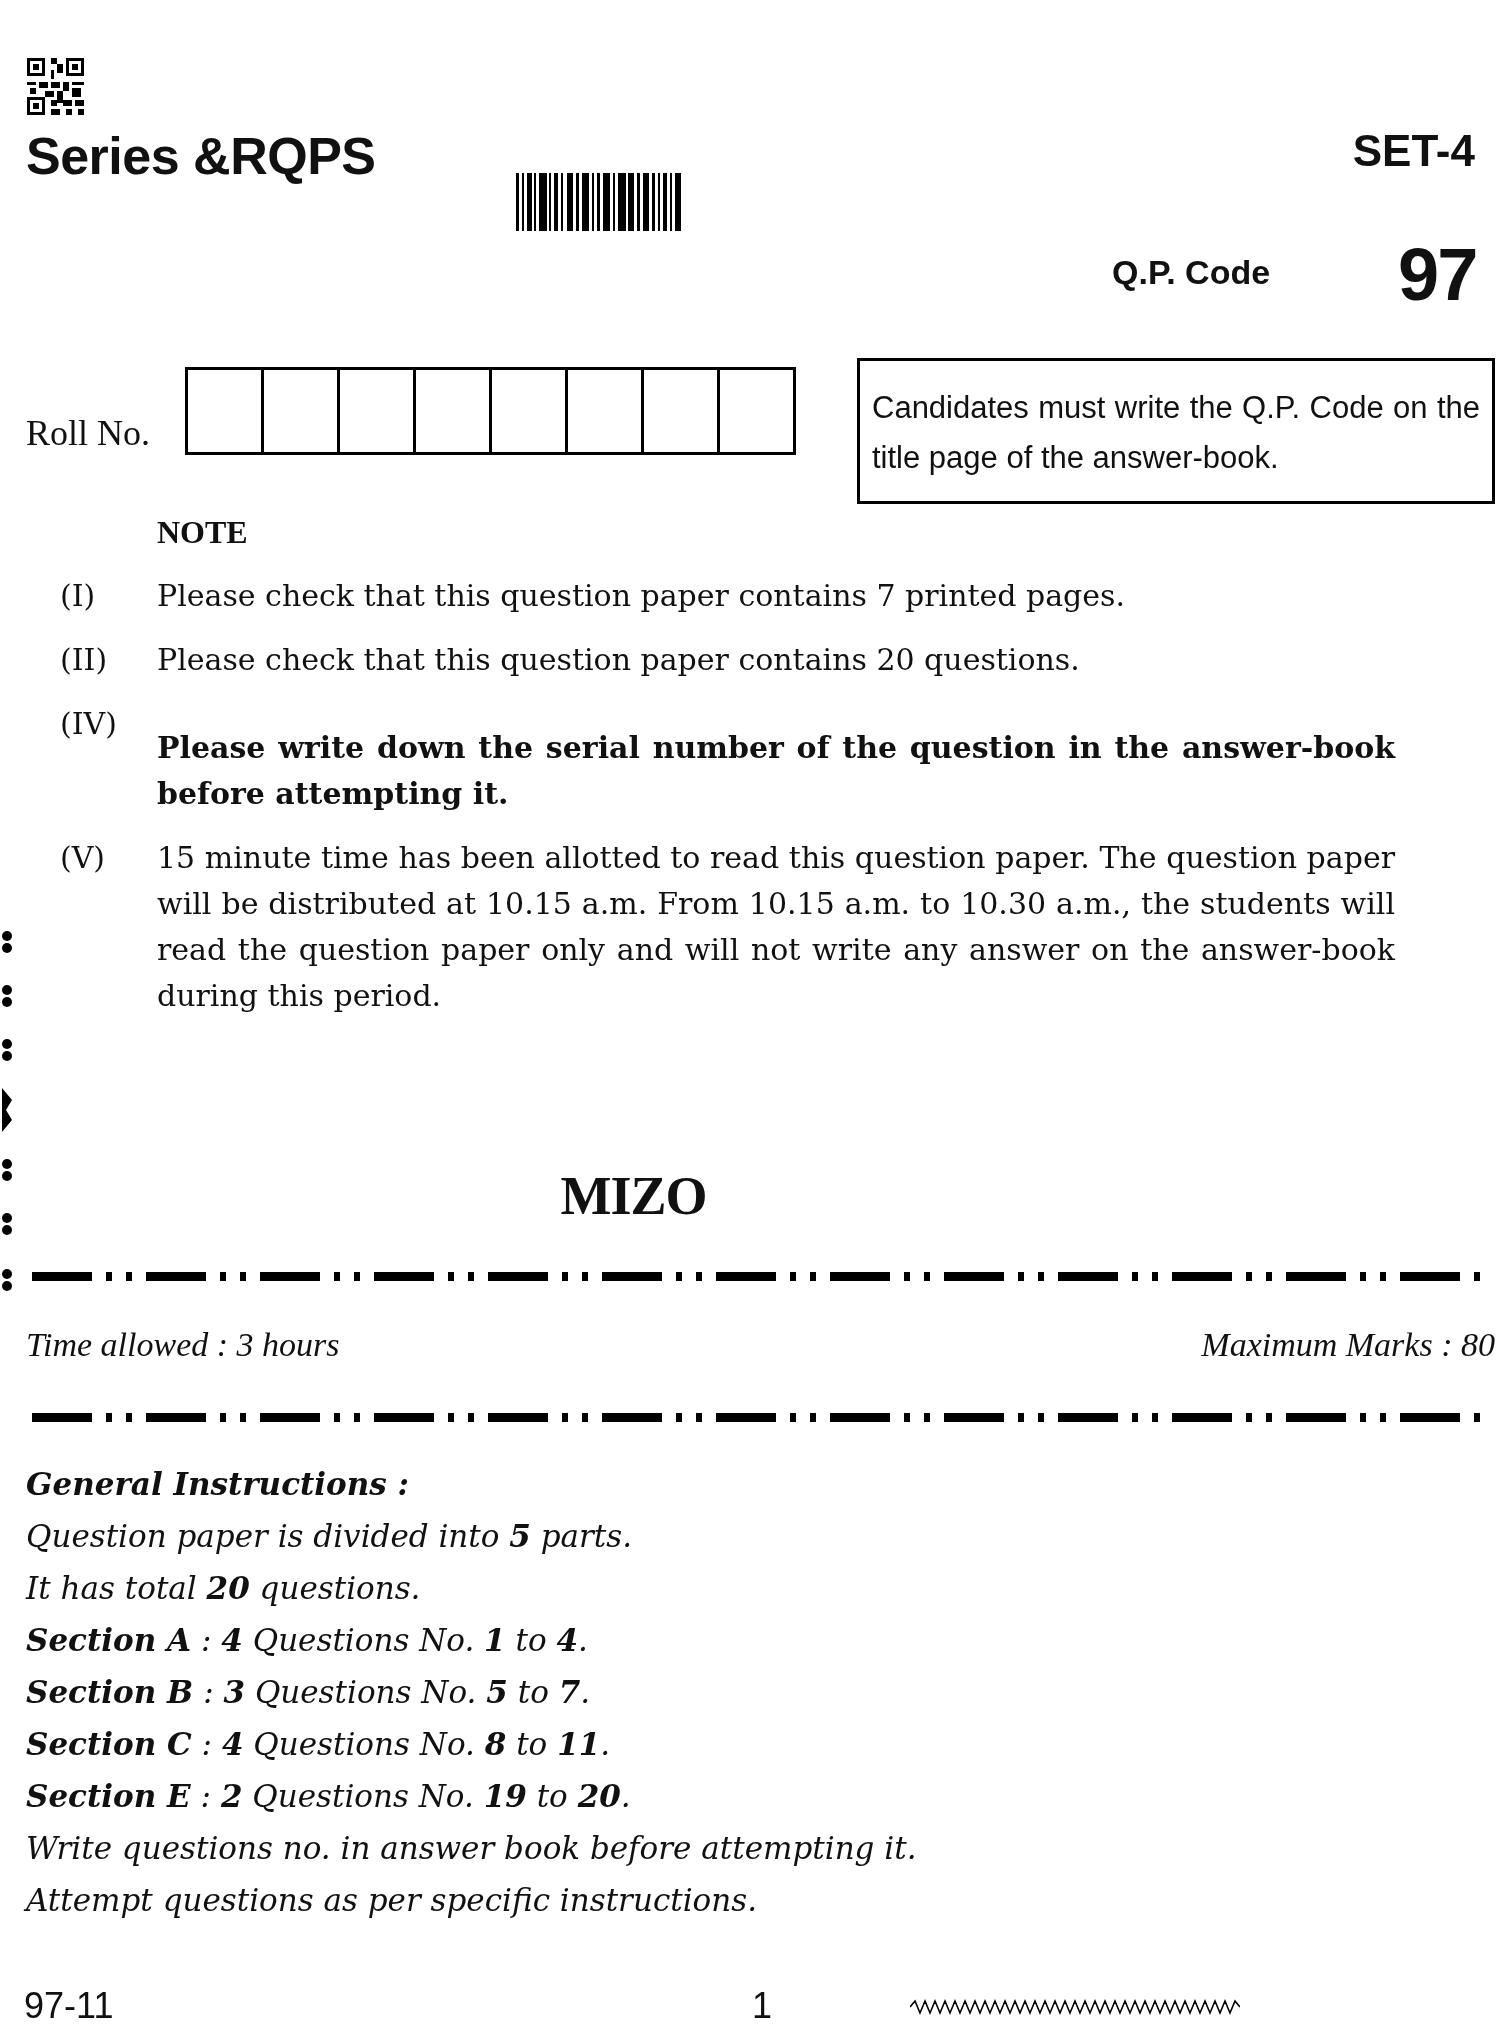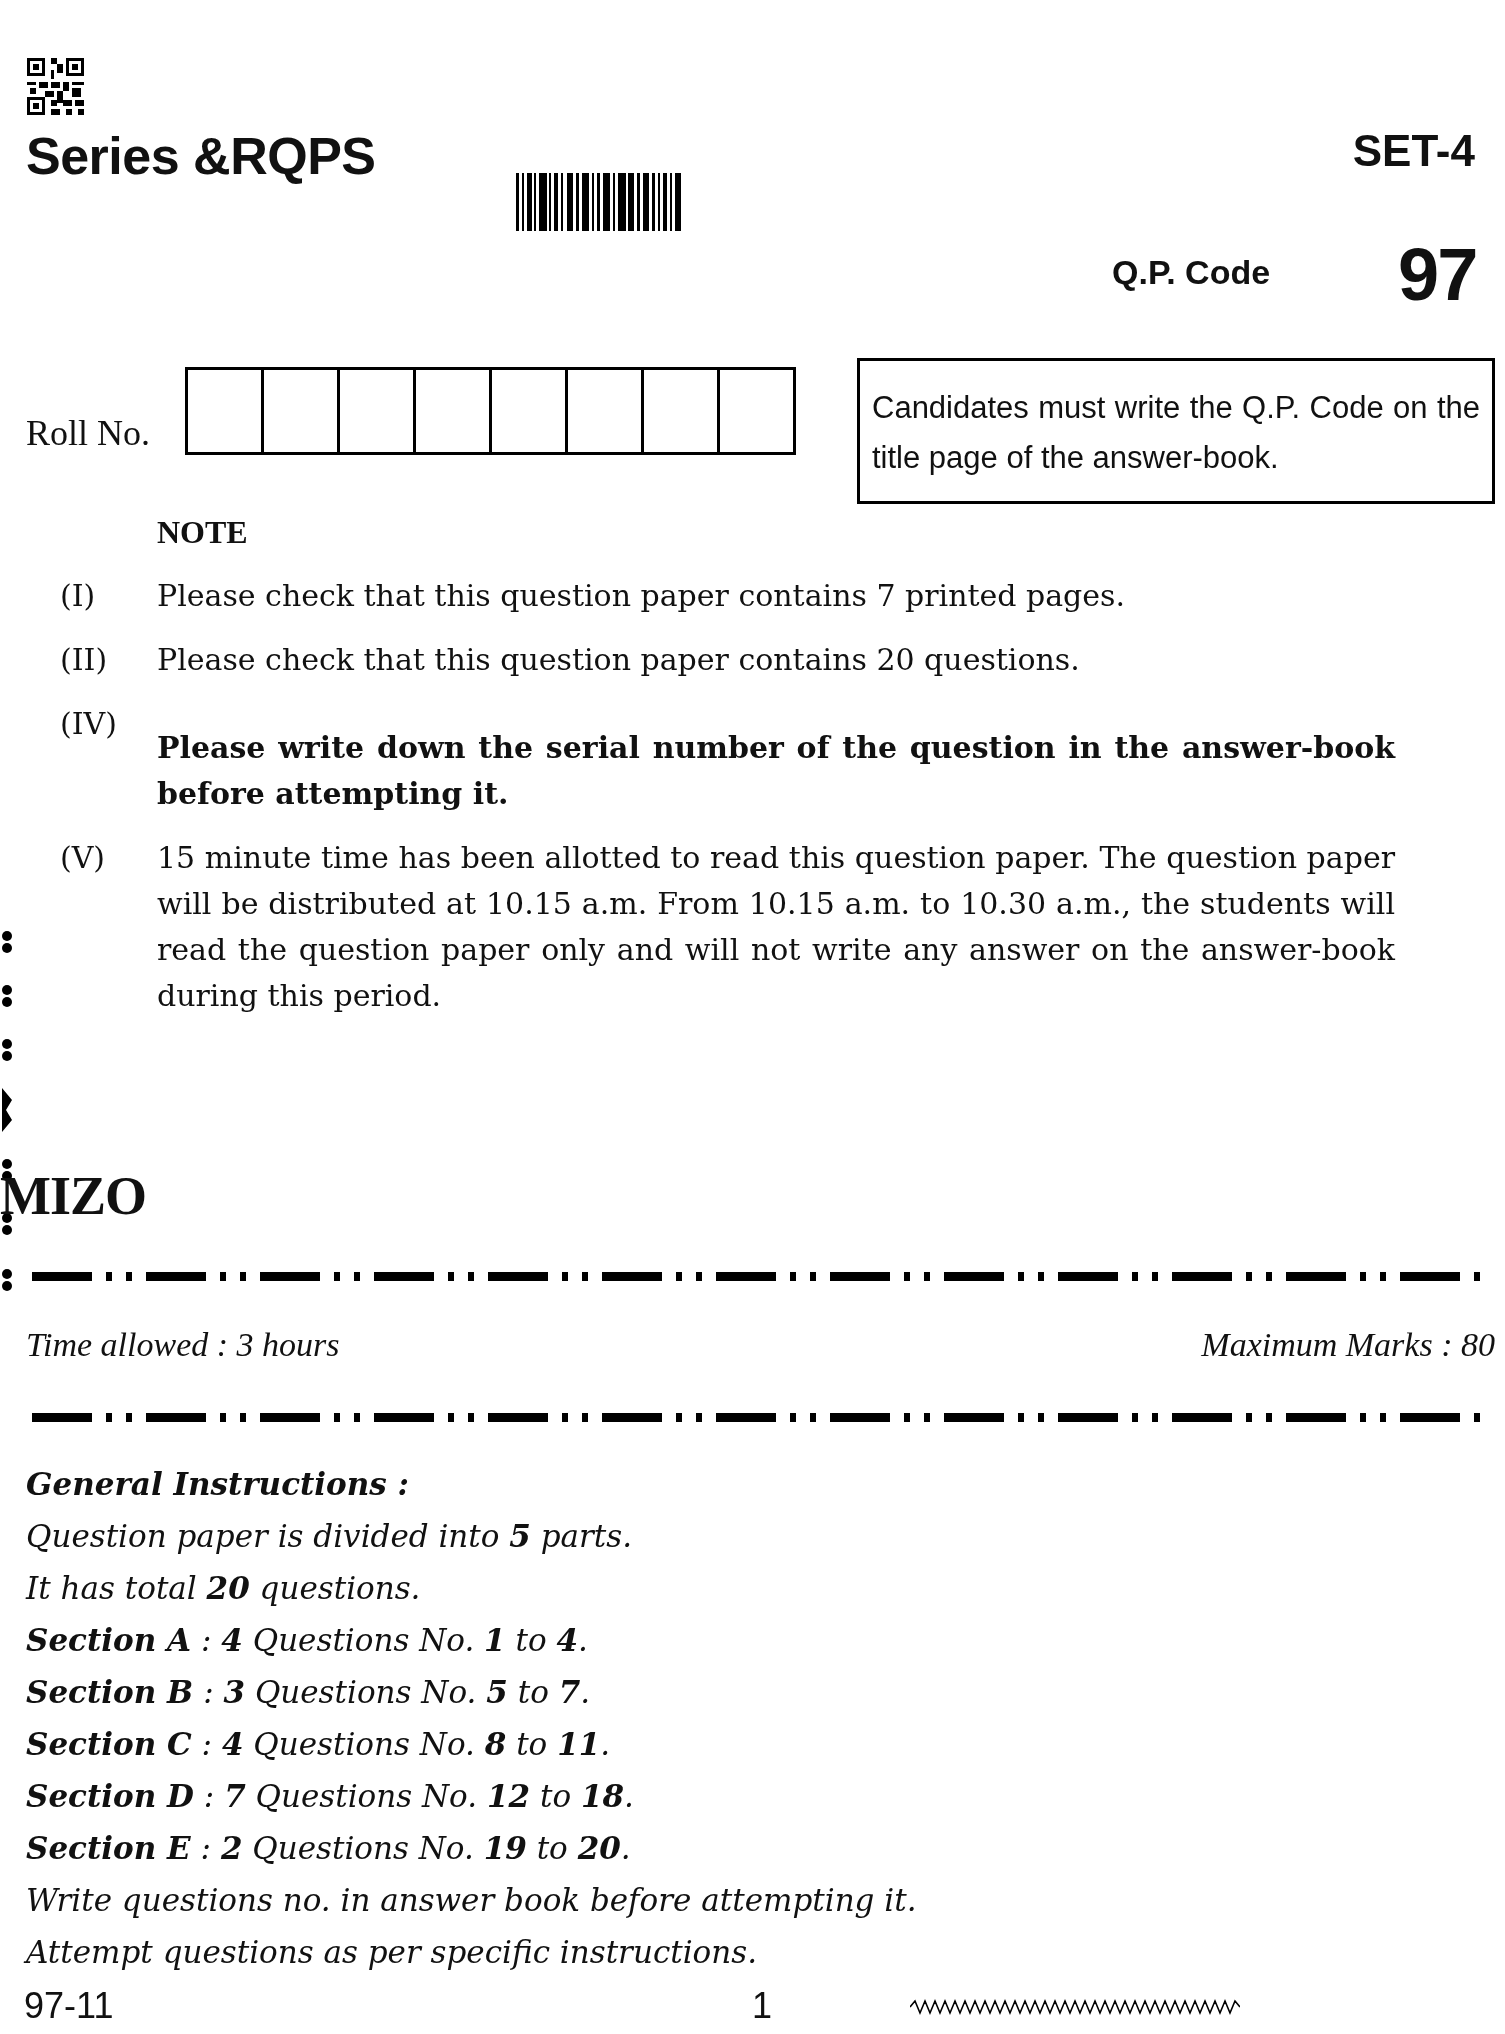--- a/index.html
+++ b/index.html
@@ -17,21 +17,21 @@
   .roll-box { width:73px; height:82px; border-right:3px solid #000; }
   .roll-box:last-child { border-right:none; }
   .notice { left:857px; top:358px; width:638px; height:146px; border:3px solid #000; box-sizing:border-box;
             padding:22px 12px 0 12px; font-size:31px; line-height:50px; text-align:justify; text-align-last:left; }
   .note-title { left:157px; top:514px; font-size:32px; font-weight:bold; font-family:"Liberation Serif", serif; }
   .note-list { left:60px; top:573px; width:1335px; font-family:"DejaVu Serif", serif; font-size:30px; }
   .note-item { display:flex; line-height:46px; margin-bottom:18px; }
   .note-num { width:97px; flex:none; }
   .note-text { flex:1; text-align:justify; }
   .note-text.bold { font-weight:bold;margin-top:24px; }
-  .subject { left:0; width:1267px; top:1165px; text-align:left; font-size:54px; font-weight:bold;
+  .subject { left:0; width:1267px; top:1165px; text-align:center; font-size:54px; font-weight:bold;
              font-family:"Liberation Serif", serif; letter-spacing:-1px; }
   .dash-line { left:32px; width:1460px; height:9px; }
   .time { left:26px; top:1326px; font-size:34px; font-style:italic; font-family:"Liberation Serif", serif; }
   .marks { right:10px; top:1326px; font-size:34px; font-style:italic; font-family:"Liberation Serif", serif; }
   .gi { left:26px; top:1458px; font-family:"DejaVu Serif", serif; font-style:italic; font-size:31px; }
   .gi-line { line-height:52px; white-space:nowrap; }
   .b { font-weight:bold; }
   .footer { top:1985px; font-size:36px; }
   .cutmark { left:0; width:14px; }
 </style>
@@ -172,21 +172,20 @@
   <div class="gi-line b">General Instructions :</div>
   <div class="gi-line"><span>Question paper is divided into </span><span class="b">5</span><span> parts.</span></div>
   <div class="gi-line"><span>It has total </span><span class="b">20</span><span> questions.</span></div>
 
   <div class="gi-line"><span class="b">Section A</span><span> : </span><span class="b">4</span><span> Questions No. </span><span class="b">1</span><span> to </span><span class="b">4</span><span>.</span></div>
 
   <div class="gi-line"><span class="b">Section B</span><span> : </span><span class="b">3</span><span> Questions No. </span><span class="b">5</span><span> to </span><span class="b">7</span><span>.</span></div>
 
   <div class="gi-line"><span class="b">Section C</span><span> : </span><span class="b">4</span><span> Questions No. </span><span class="b">8</span><span> to </span><span class="b">11</span><span>.</span></div>
 
-  <div class="gi-line"><span class="b">Section D</span><span> : </span><span class="b">7</span><span> Questions No. </span><span class="b">12</span><span> to </span><span class="b">18</span><span>.</span></div>
 
   <div class="gi-line"><span class="b">Section E</span><span> : </span><span class="b">2</span><span> Questions No. </span><span class="b">19</span><span> to </span><span class="b">20</span><span>.</span></div>
 
   <div class="gi-line">Write questions no. in answer book before attempting it.</div>
   <div class="gi-line">Attempt questions as per specific instructions.</div>
 </div>
 
 <div class="abs sans footer" style="left:24px;">97-11</div>
 <div class="abs sans footer" style="left:752px;">1</div>
 <svg class="abs" style="left:910px;top:1998px;width:330px;height:18px;" viewBox="0 0 330 18" preserveAspectRatio="none">

